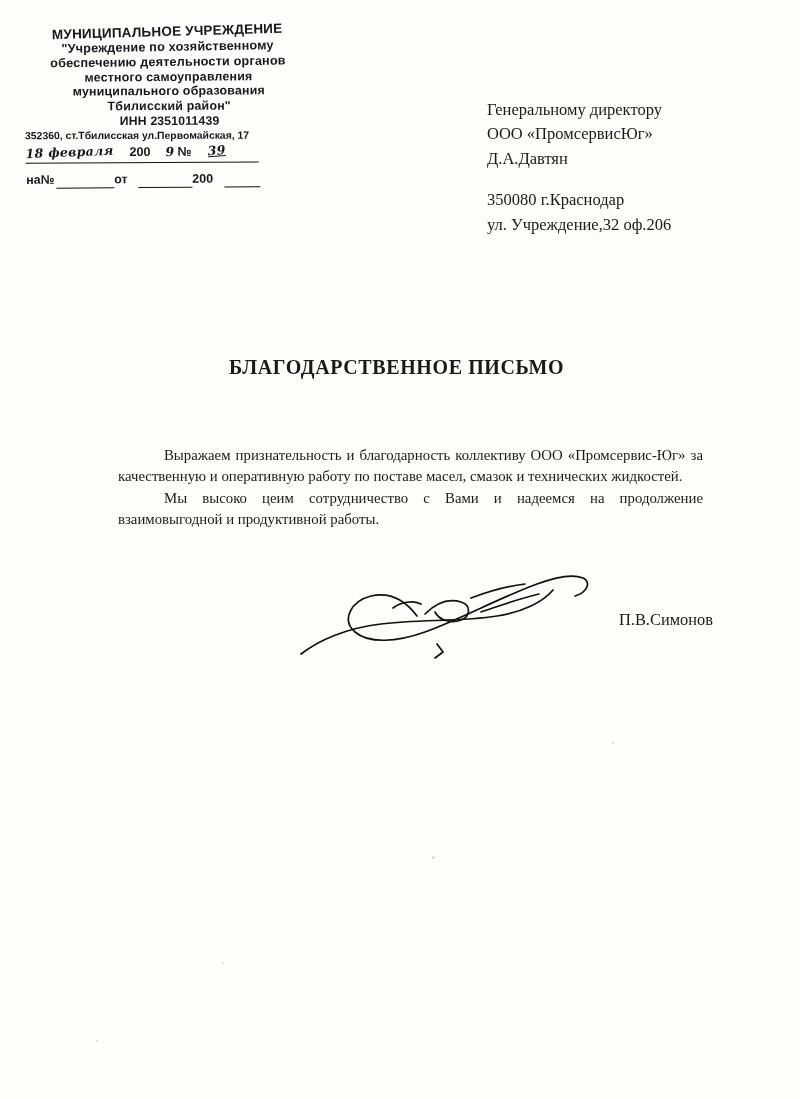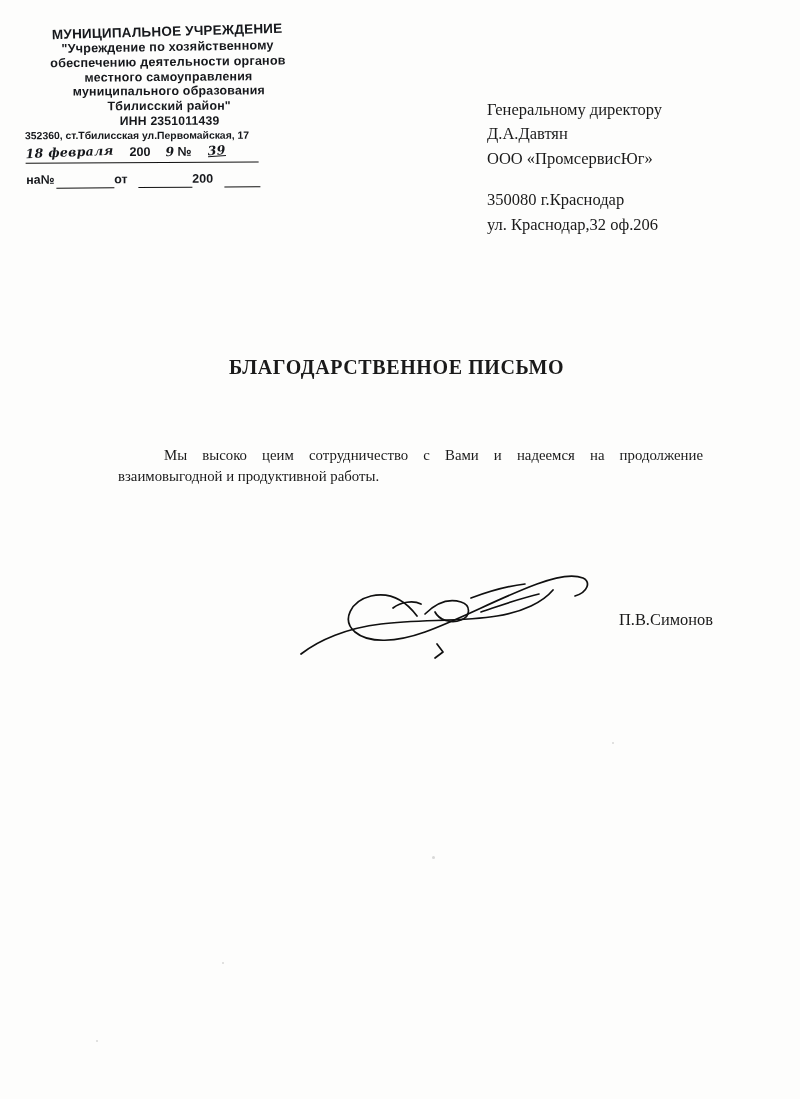--- a/index.html
+++ b/index.html
@@ -153,21 +153,21 @@
   .body-text {
     position: absolute;
     left: 118px;
     top: 445px;
     width: 585px;
     font-size: 14.8px;
     line-height: 1.42;
     text-align: justify;
   }
   .body-text p { margin: 0; text-indent: 46px; }
-  .body-text p + p { margin-top: 7px; }
+  .body-text p + p { margin-top: 1px; }
 
   
   .sig-left {
     position: absolute;
     left: 122px;
     top: 582px;
     font-size: 16.4px;
     line-height: 1.5;
   }
   .sig-right {
@@ -223,30 +223,31 @@
       <span class="ot">от</span>
       <span class="yr200">200</span>
       <span class="rule2"></span>
       <span class="rule3"></span>
       <span class="rule4"></span>
     </div>
   </div>
 
   <div class="addressee">
     <div>Генеральному директору</div>
+    <div>ООО «ПромсервисЮг»</div>
     <div>Д.А.Давтян</div>
-    <div>ООО «ПромсервисЮг»</div>
     <div class="gap"></div>
     <div>350080 г.Краснодар</div>
-    <div>ул. Краснодар,32 оф.206</div>
+    <div>ул. Учреждение,32 оф.206</div>
   </div>
 
   <div class="doc-title">БЛАГОДАРСТВЕННОЕ ПИСЬМО</div>
 
   <div class="body-text">
+    <p>Выражаем признательность и благодарность коллективу ООО «Промсервис-Юг» за качественную и оперативную работу по поставе масел, смазок и технических жидкостей.</p>
     <p>Мы высоко цеим сотрудничество с Вами и надеемся на продолжение взаимовыгодной и продуктивной работы.</p>
   </div>
 
   <div class="sig-left">
   </div>
 
   <svg class="signature" viewBox="0 0 330 120">
     <g fill="none" stroke="#101010" stroke-width="1.7" stroke-linecap="round" stroke-linejoin="round">
       <path d="M132 68 C120 52, 104 44, 86 48 C66 53, 56 72, 70 84 C84 96, 112 94, 140 84 C176 71, 214 50, 252 36 C268 30, 286 25, 298 30 C306 34, 303 44, 290 48"></path>
       <path d="M16 106 C34 92, 62 80, 96 76 C134 71, 176 74, 212 68 C238 64, 258 54, 268 42"></path>

